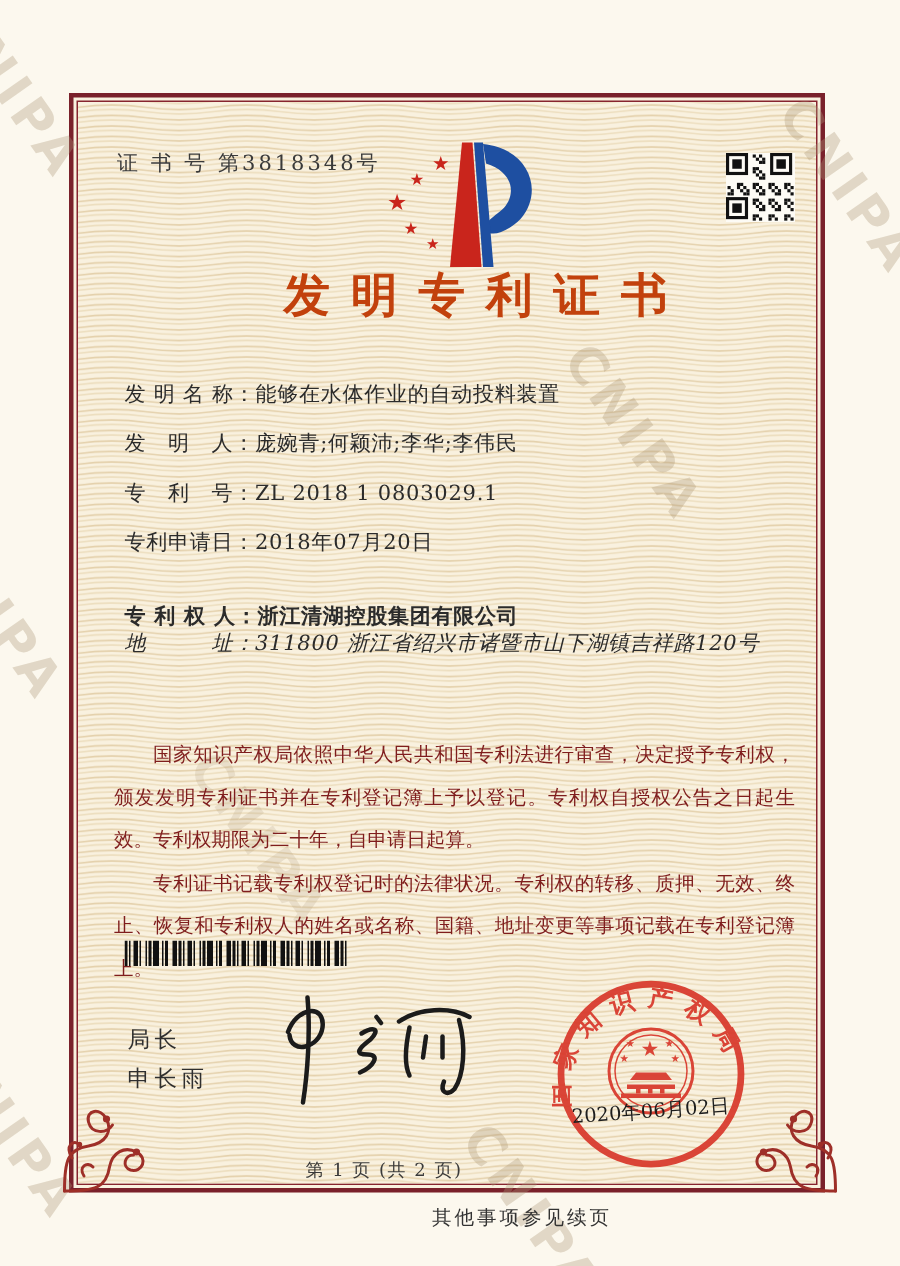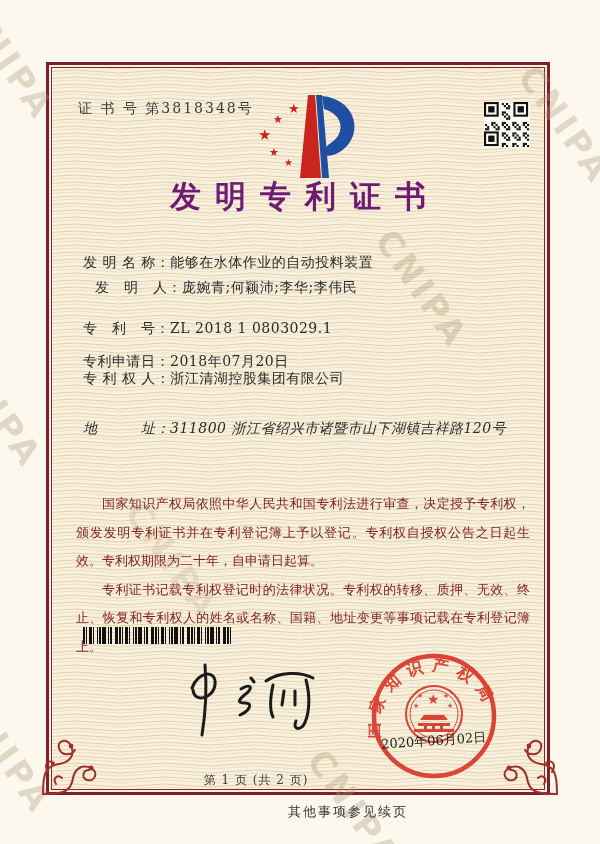--- a/index.html
+++ b/index.html
@@ -22,21 +22,21 @@
     border:3px solid #7a212b;background:#f9f1df;z-index:1;box-sizing:border-box;
   }
   .frame-inner{position:absolute;inset:2px;border:1px solid #87242f;}
   .guilloche{position:absolute;inset:0;width:100%;height:100%;}
   .content{position:absolute;inset:0;z-index:3;}
   .cert-no{position:absolute;left:78px;top:100px;font-size:14px;letter-spacing:2px;color:#3a3a3a;}
   .logo{position:absolute;left:252px;top:90px;}
   .qr{position:absolute;left:484px;top:102px;}
   .title{
     position:absolute;left:46px;top:176px;width:504px;text-align:center;
-    font-size:31px;font-weight:bold;letter-spacing:14px;text-indent:14px;color:#701a75;
+    font-size:31px;font-weight:bold;letter-spacing:14px;text-indent:14px;color:#c2410c;padding-left:19px;
   }
   .field-row{position:absolute;left:83px;font-size:14px;letter-spacing:0.5px;white-space:nowrap;}
   .flabel{color:#2b2b2b;}
   .fvalue{color:#2b2b2b;}
   .grant-right{position:absolute;left:222px;top:0;}
   .body-text{
     position:absolute;left:76px;top:490px;width:454px;
     font-size:13px;line-height:2.2;text-align:justify;color:#7f1d1d;
   }
   .body-text p{margin:0;text-indent:2em;}
@@ -228,30 +228,30 @@
         <rect x="0" y="29.400000000000002" width="14.700000000000001" height="14.700000000000001" fill="#111"></rect>
         <rect x="2.1" y="31.5" width="10.5" height="10.5" fill="#fdfbf5"></rect>
         <rect x="4.2" y="33.6" width="6.300000000000001" height="6.300000000000001" fill="#111"></rect>
       </svg>
 
     <div class="title">发明专利证书</div>
 
     <div class="field-row" style="top:254px;text-align:right;">
       <span class="flabel">发 明 名 称：</span><span class="fvalue">能够在水体作业的自动投料装置</span>
     </div>
-    <div class="field-row" style="top:279px;margin-left:12px;">
+    <div class="field-row" style="top:287px;">
       <span class="flabel">发　明　人：</span><span class="fvalue">庞婉青;何颖沛;李华;李伟民</span>
     </div>
     <div class="field-row" style="top:320px;">
       <span class="flabel">专　利　号：</span><span class="fvalue">ZL 2018 1 0803029.1</span>
     </div>
     <div class="field-row" style="top:353px;">
       <span class="flabel">专利申请日：</span><span class="fvalue">2018年07月20日</span>
     </div>
-    <div class="field-row" style="top:370px;">
+    <div class="field-row" style="top:402px;font-weight:bold;">
       <span class="flabel">专 利 权 人：</span><span class="fvalue">浙江清湖控股集团有限公司</span>
     </div>
     <div class="field-row" style="top:420px;font-style:italic;">
       <span class="flabel">地　　　址：</span><span class="fvalue">311800 浙江省绍兴市诸暨市山下湖镇吉祥路120号</span>
     </div>
 
     <div class="body-text">
       <p>国家知识产权局依照中华人民共和国专利法进行审查，决定授予专利权，颁发发明专利证书并在专利登记簿上予以登记。专利权自授权公告之日起生效。专利权期限为二十年，自申请日起算。</p>
       <p>专利证书记载专利权登记时的法律状况。专利权的转移、质押、无效、终止、恢复和专利权人的姓名或名称、国籍、地址变更等事项记载在专利登记簿上。</p>
     </div>
@@ -294,20 +294,24 @@
         <rect x="122" y="0" width="1" height="17" fill="#111"></rect>
         <rect x="124" y="0" width="2" height="17" fill="#111"></rect>
         <rect x="127" y="0" width="4" height="17" fill="#111"></rect>
         <rect x="133" y="0" width="1" height="17" fill="#111"></rect>
         <rect x="135" y="0" width="2" height="17" fill="#111"></rect>
         <rect x="140" y="0" width="3" height="17" fill="#111"></rect>
         <rect x="144" y="0" width="2" height="17" fill="#111"></rect>
         <rect x="147" y="0" width="1" height="17" fill="#111"></rect>
       </svg>
 
+    <div class="signer">
+      <div>局长</div>
+      <div>申长雨</div>
+    </div>
 
     <svg class="signature" width="148" height="86" viewBox="0 0 148 86">
       <g stroke="#1b1b1b" stroke-width="3" fill="none" stroke-linecap="round" stroke-linejoin="round">
         <path d="M14,30 C20,13 39,11 37,27 C35,41 16,45 15,32"></path>
         <path d="M27,7 C29,30 27,58 24,77"></path>
         <path d="M63,31 C71,26 76,28 69,35 C61,41 58,45 67,45 C76,45 71,53 62,57"></path>
         <path d="M73,20 L76,24"></path>
         <path d="M88,23 C101,14 122,13 135,20"></path>
         <path d="M95,27 C92,41 92,53 95,59"></path>
         <path d="M128,22 C133,40 131,59 125,68 C120,73 115,70 118,63"></path>

